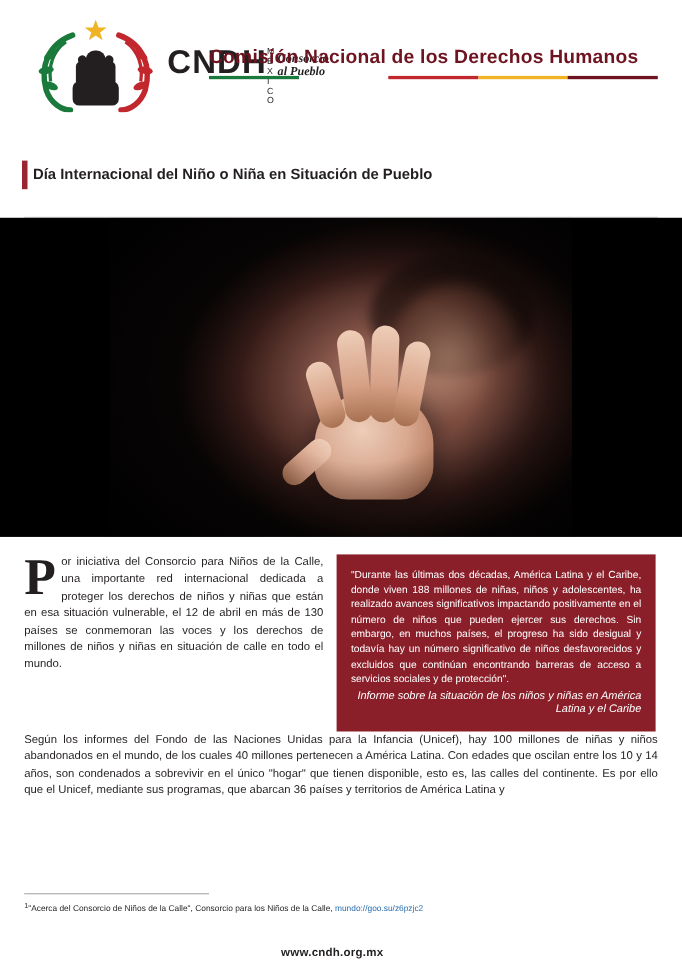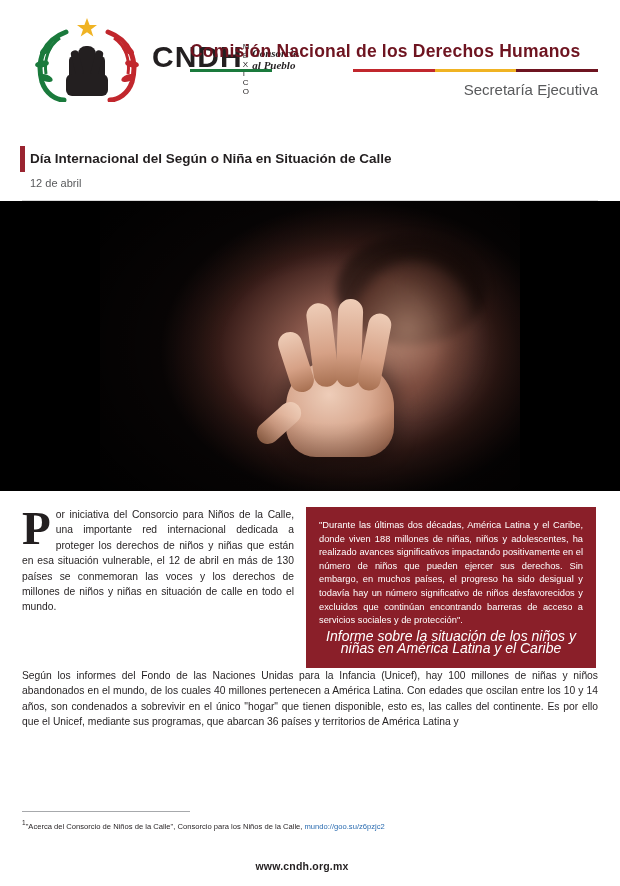--- a/index.html
+++ b/index.html
@@ -275,22 +275,22 @@
     margin: 0;
   }
   .quote-source {
     margin-top: 11px;
     text-align: right;
     font-size: 9.5px;
     font-weight: bold;
   }
   .quote-ref {
     margin-top: 2px;
-    text-align: center;
-    font-size: 14px;
+    text-align: right;
+    font-size: 10px;
     font-style: italic;
     line-height: 12.5px;
   }
 
   .full-para {
     margin-top: 2px;
   }
 
   
   .footnote-wrap {
@@ -374,28 +374,26 @@
 
     <div class="header-right">
       <div class="title-main">Comisión Nacional de los Derechos Humanos</div>
       <div class="flag-rule">
         <div class="fr-green"></div>
         <div class="fr-white"></div>
         <div class="fr-red"></div>
         <div class="fr-gold"></div>
         <div class="fr-dark"></div>
       </div>
-      <div class="title-sub">Secretaría Ejecutiva</div>
     </div>
   </div>
 
   <div class="day-block">
     <div class="day-bar"></div>
-    <div class="day-title">Día Internacional del Según o Niña en Situación de Calle</div>
-    <div class="day-date">12 de abril</div>
+    <div class="day-title">Día Internacional del Niño o Niña en Situación de Pueblo</div>
     <div class="day-underline"></div>
   </div>
 
   <div class="hero">
     <div class="hero-left"></div>
     <div class="hero-right"></div>
     <div class="hero-photo">
       <div class="hair-blur"></div>
       <div class="face-blur"></div>
       <div class="hand">

